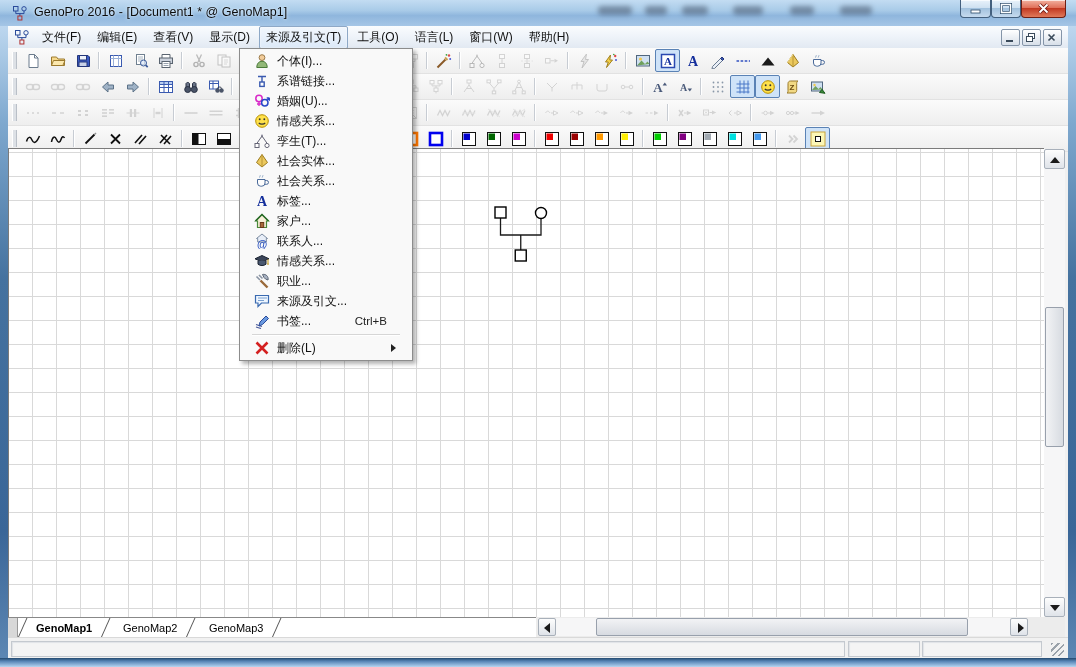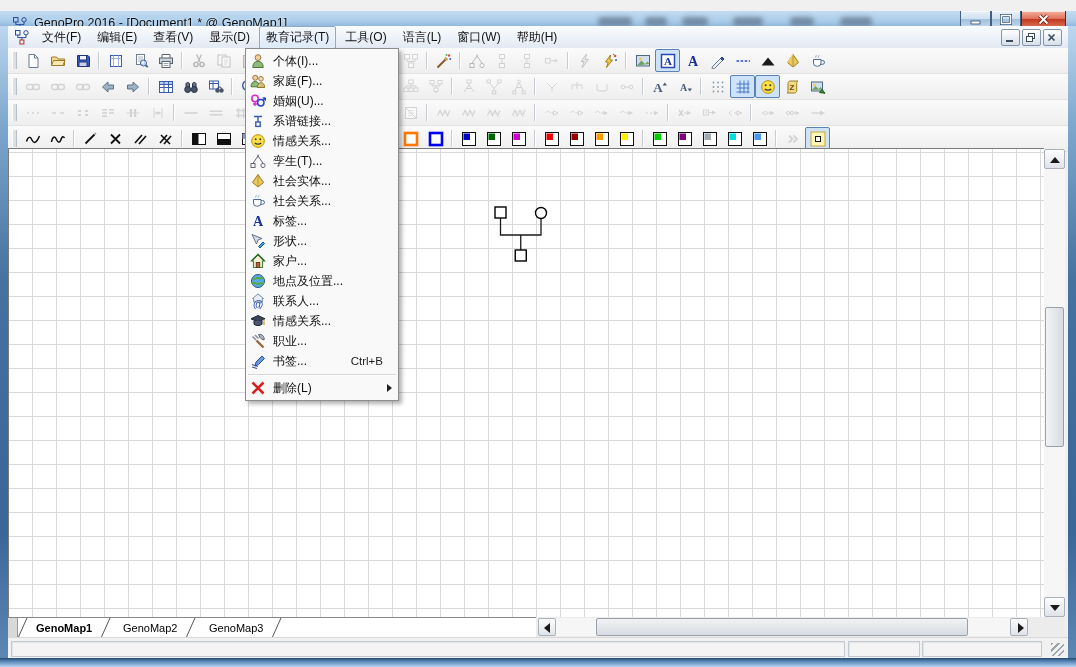--- a/index.html
+++ b/index.html
@@ -1,19 +1,19 @@
 <!DOCTYPE html>
 <html><head>
 <meta charset="utf-8">
 <style>
   html,body{margin:0;padding:0;background:#555;}
   #window{position:relative;width:1076px;height:667px;font-family:"Liberation Sans",sans-serif;overflow:hidden;background:#f0f0f0;}
   
   .titlebar{position:absolute;left:0;top:0;width:1076px;height:26px;
-    background:linear-gradient(180deg,#c3dcf2 0%,#a9cbe8 40%,#8fb6dd 60%,#a5c6e6 100%);margin-top:11px;}
+    background:linear-gradient(180deg,#c3dcf2 0%,#a9cbe8 40%,#8fb6dd 60%,#a5c6e6 100%);}
   .smudge{position:absolute;top:6px;height:9px;border-radius:4px;background:rgba(25,35,55,.38);filter:blur(2.5px);}
   .app-icon{position:absolute;left:12px;top:5px;width:16px;height:16px;}
   .title-text{position:absolute;left:34px;top:5px;font-size:12.5px;color:#0c0c0c;text-shadow:0 0 4px #d8eafc,0 0 2px #d8eafc;white-space:nowrap;}
   .win-btns{position:absolute;right:10px;top:0;display:flex;}
   .win-btn{height:17px;border:1px solid #44607e;border-top:none;border-radius:0 0 4px 4px;margin-left:0;
     background:linear-gradient(180deg,#e9f2fb 0%,#cfe1f1 45%,#a3c2de 50%,#c6daee 100%);box-shadow:inset 0 1px 0 rgba(255,255,255,.7);}
   .win-btn.close{background:linear-gradient(180deg,#f3b2a0 0%,#e0715a 45%,#c23a22 50%,#e0795a 100%);border-color:#6e1f14;}
   .menubar{position:absolute;left:8px;top:26px;width:1060px;height:22px;
     background:linear-gradient(180deg,#fafcfe 0%,#eef3f9 50%,#e2e9f2 100%);border-bottom:1px solid #cdd5e0;}
   .mdi-icon{position:absolute;left:6px;top:3px;width:16px;height:16px;}
@@ -27,22 +27,22 @@
   .tbrow{position:relative;height:25px;border-bottom:1px solid #e2e2e2;background:linear-gradient(180deg,#fbfbfb,#eeeeee);}
   .tbgroup{position:absolute;top:0;height:25px;display:flex;align-items:center;}
   .grip{width:3px;height:17px;margin:0 3px 0 2px;border-left:1px solid #fff;border-right:1px solid #b9bfc7;background:#dde1e6;}
   .tb{width:23px;height:21px;display:flex;align-items:center;justify-content:center;border:1px solid transparent;border-radius:2px;flex:none;}
   .tb.selected{border-color:#5a82b5;background:#cfe3f8;}
   .tb svg{display:block;}
   .tb.disabled svg{filter:grayscale(1) opacity(.42);}
   .tbsep{width:8px;height:21px;position:relative;flex:none;}
   .tbsep::after{content:"";position:absolute;left:3px;top:2px;bottom:2px;width:1px;background:#c7ccd3;box-shadow:1px 0 0 #fff;}
   
-  .dropdown{position:absolute;left:245px;top:48px;width:152px;background:#f9f9f9;border:1px solid #8c8c8c;
-    box-shadow:3px 3px 4px rgba(0,0,0,.3);z-index:60;padding:2px 0;}
+  .dropdown{position:absolute;left:239px;top:48px;width:152px;background:#f9f9f9;border:1px solid #8c8c8c;
+    box-shadow:3px 3px 4px rgba(0,0,0,.3);z-index:60;padding:2px 10px;}
   .mi{height:20px;display:flex;align-items:center;padding:0 5px 0 4px;}
   .mi .ic{width:18px;height:16px;flex:none;}
   .mi .lbl{font-size:12px;color:#111;margin-left:5px;white-space:nowrap;flex:1;}
   .mi .sc{font-size:11.5px;color:#222;margin-right:10px;}
   .mi .sub{width:0;height:0;border-left:5px solid #222;border-top:4px solid transparent;border-bottom:4px solid transparent;margin-right:1px;}
   .misep{height:1px;background:#d6d6d6;margin:3px 2px;box-shadow:0 1px 0 #fff;}
   
   .canvas{position:absolute;left:8px;top:148px;width:1036px;height:469px;background:#fff;
     border-top:1px solid #7b7b7b;border-left:1px solid #7b7b7b;box-sizing:border-box;
     background-image:linear-gradient(to right,#d9d9d9 1px,transparent 1px),linear-gradient(to bottom,#d9d9d9 1px,transparent 1px);
@@ -125,21 +125,21 @@
             <path d="M3.8 6v2.6h8.2V6M7.9 8.6v2.4"></path>
           </g>
           <rect x="5.9" y="11" width="4" height="4" fill="none" stroke="#b03030"></rect>
         </svg>
     </span>
     <div id="menubar-items">
         <span class="mb-item">文件(F)</span>
         <span class="mb-item">编辑(E)</span>
         <span class="mb-item">查看(V)</span>
         <span class="mb-item">显示(D)</span>
-        <span class="mb-item active">教育记录(T)</span>
+        <span class="mb-item active">来源及引文(T)</span>
         <span class="mb-item">工具(O)</span>
         <span class="mb-item">语言(L)</span>
         <span class="mb-item">窗口(W)</span>
         <span class="mb-item">帮助(H)</span>
       </div>
     <div class="mdi-btns">
       <div class="mdi-btn">
         <svg width="15" height="13" viewBox="0 0 15 13">
             <path d="M4 10h7" stroke="#3a4a5a" stroke-width="2"></path>
           </svg>
@@ -947,45 +947,36 @@
   <div class="dropdown" id="dropdown">
       <div class="mi">
         <span class="ic"><svg viewBox="0 0 16 16" width="16" height="16">
             <circle cx="8" cy="4.6" r="2.9" fill="#f2cc9a" stroke="#9a7a4a"></circle>
             <path d="M2.8 14.5c0-4 2.2-6.2 5.2-6.2s5.2 2.2 5.2 6.2z" fill="#92b878" stroke="#4a7a3a"></path>
           </svg></span>
         <span class="lbl">个体(I)...</span>
       </div>
       <div class="mi">
         <span class="ic"><svg viewBox="0 0 16 16" width="16" height="16">
-            <circle cx="5.2" cy="4.8" r="2.5" fill="#f2cc9a" stroke="#9a7a4a"></circle>
-            <path d="M1 13.8c0-3.4 1.8-5.3 4.2-5.3s4.2 1.9 4.2 5.3z" fill="#92b878" stroke="#4a7a3a"></path>
-            <circle cx="11" cy="5.8" r="2.3" fill="#f6d8ae" stroke="#9a7a4a"></circle>
-            <path d="M7.3 14.5c0-3 1.6-4.8 3.7-4.8s3.7 1.8 3.7 4.8z" fill="#d8c078" stroke="#8a7a2a"></path>
-          </svg></span>
-        <span class="lbl">家庭(F)...</span>
+            <path d="M4 3.5h8M8 3.5V9" stroke="#3a5ab0" stroke-width="1.4" fill="none"></path>
+            <rect x="5.8" y="9" width="4.4" height="4.4" fill="#fff" stroke="#3a5ab0" stroke-width="1.4"></rect>
+          </svg></span>
+        <span class="lbl">系谱链接...</span>
       </div>
       <div class="mi">
         <span class="ic"><svg viewBox="0 0 16 16" width="16" height="16">
             <circle cx="5" cy="5.5" r="3.2" fill="none" stroke="#d828c8" stroke-width="1.5"></circle>
             <path d="M5 8.7V13M3 11h4" stroke="#d828c8" stroke-width="1.3"></path>
             <circle cx="10.8" cy="9.8" r="3.2" fill="none" stroke="#2848c8" stroke-width="1.5"></circle>
             <path d="M13 7.5L15.5 5M15.5 5h-2.8M15.5 5v2.8" stroke="#2848c8" stroke-width="1.3"></path>
           </svg></span>
         <span class="lbl">婚姻(U)...</span>
       </div>
       <div class="mi">
         <span class="ic"><svg viewBox="0 0 16 16" width="16" height="16">
-            <path d="M4 3.5h8M8 3.5V9" stroke="#3a5ab0" stroke-width="1.4" fill="none"></path>
-            <rect x="5.8" y="9" width="4.4" height="4.4" fill="#fff" stroke="#3a5ab0" stroke-width="1.4"></rect>
-          </svg></span>
-        <span class="lbl">系谱链接...</span>
-      </div>
-      <div class="mi">
-        <span class="ic"><svg viewBox="0 0 16 16" width="16" height="16">
             <circle cx="8" cy="8" r="6.3" fill="#ffe14a" stroke="#b89000"></circle>
             <circle cx="5.7" cy="6.3" r=".95" fill="#333"></circle>
             <circle cx="10.3" cy="6.3" r=".95" fill="#333"></circle>
             <path d="M4.8 9.8c1.2 1.8 5.2 1.8 6.4 0" fill="none" stroke="#333" stroke-width="1.2"></path>
           </svg></span>
         <span class="lbl">情感关系...</span>
       </div>
       <div class="mi">
         <span class="ic"><svg viewBox="0 0 16 16" width="16" height="16">
             <path d="M8 3L2.8 10.5M8 3l5.2 7.5M8 3v1.5" fill="none" stroke="#667"></path>
@@ -1011,39 +1002,25 @@
         <span class="lbl">社会关系...</span>
       </div>
       <div class="mi">
         <span class="ic"><svg viewBox="0 0 16 16" width="16" height="16">
             <text x="8" y="13" text-anchor="middle" font-family="Liberation Serif,serif" font-size="14" font-weight="bold" fill="#16309c">A</text>
           </svg></span>
         <span class="lbl">标签...</span>
       </div>
       <div class="mi">
         <span class="ic"><svg viewBox="0 0 16 16" width="16" height="16">
-            <path d="M2 1.5l4.5 9.5L8 7l4-1.5z" fill="#d0d8e4" stroke="#6a7488"></path>
-            <path d="M8.5 13.5L13 9l1.5 1.5L10 15z" fill="#4a9ae0" stroke="#1a5a9a"></path>
-          </svg></span>
-        <span class="lbl">形状...</span>
-      </div>
-      <div class="mi">
-        <span class="ic"><svg viewBox="0 0 16 16" width="16" height="16">
             <path d="M8 1.5L1.5 8h2v6.5h9V8h2z" fill="#f7efd8" stroke="#4a8a3a" stroke-width="1.2"></path>
             <rect x="6.3" y="9.5" width="3.4" height="5" fill="#a8683a" stroke="#6a3a1a"></rect>
             <path d="M1.5 8L8 1.5 14.5 8" fill="none" stroke="#2a6a2a" stroke-width="1.4"></path>
           </svg></span>
         <span class="lbl">家户...</span>
-      </div>
-      <div class="mi">
-        <span class="ic"><svg viewBox="0 0 16 16" width="16" height="16">
-            <circle cx="8" cy="8" r="6.5" fill="#5aa8e8" stroke="#2a5a8a"></circle>
-            <path d="M3 5.5C5 7 6.5 4 8.5 5s3.5 0 4.5-1M2 10c2.5-1 4 1.5 6.5.8S13 10 14 10.5" fill="none" stroke="#58a848" stroke-width="2"></path>
-          </svg></span>
-        <span class="lbl">地点及位置...</span>
       </div>
       <div class="mi">
         <span class="ic"><svg viewBox="0 0 16 16" width="16" height="16">
             <path d="M8 1L2.5 5.5h1.2V9h8.6V5.5h1.2z" fill="#e8eef8" stroke="#7a8aa0"></path>
             <text x="8" y="14.5" text-anchor="middle" font-size="10.5" font-weight="bold" fill="#2a52c0" font-family="Liberation Sans,sans-serif">@</text>
           </svg></span>
         <span class="lbl">联系人...</span>
       </div>
       <div class="mi">
         <span class="ic"><svg viewBox="0 0 16 16" width="16" height="16">
@@ -1054,20 +1031,27 @@
           </svg></span>
         <span class="lbl">情感关系...</span>
       </div>
       <div class="mi">
         <span class="ic"><svg viewBox="0 0 16 16" width="16" height="16">
             <path d="M2.5 3.5L6 7M5 2l3.5 3.5" stroke="#8a94a4" stroke-width="1.6"></path>
             <path d="M8.5 1.5a4.5 4.5 0 0 1 5.5 5.5L11.5 6 10 4.5z" fill="#a8b2c2" stroke="#5a6474"></path>
             <path d="M6.5 7.5l7 7" stroke="#9a6a3a" stroke-width="2.4"></path>
           </svg></span>
         <span class="lbl">职业...</span>
+      </div>
+      <div class="mi">
+        <span class="ic"><svg viewBox="0 0 16 16" width="16" height="16">
+            <path d="M1.5 2.5h13V10H7.5L4 13.5V10H1.5z" fill="#eef6ff" stroke="#3a6ab0" stroke-width="1.2"></path>
+            <path d="M4 5h9M4 7.5h6" stroke="#7aa0d0" stroke-width="1.2"></path>
+          </svg></span>
+        <span class="lbl">来源及引文...</span>
       </div>
       <div class="mi">
         <span class="ic"><svg viewBox="0 0 16 16" width="16" height="16">
             <path d="M2 11.5l6 2M2 14l5 1.5" stroke="#4a5a9a" stroke-width="1.2"></path>
             <path d="M6 9l6-6 2.5 2.5-6 6L5 13z" fill="#6a9ae0" stroke="#2a4a9a"></path>
           </svg></span>
         <span class="lbl">书签...</span>
         <span class="sc">Ctrl+B</span>
       </div>
       <div class="misep"></div>

